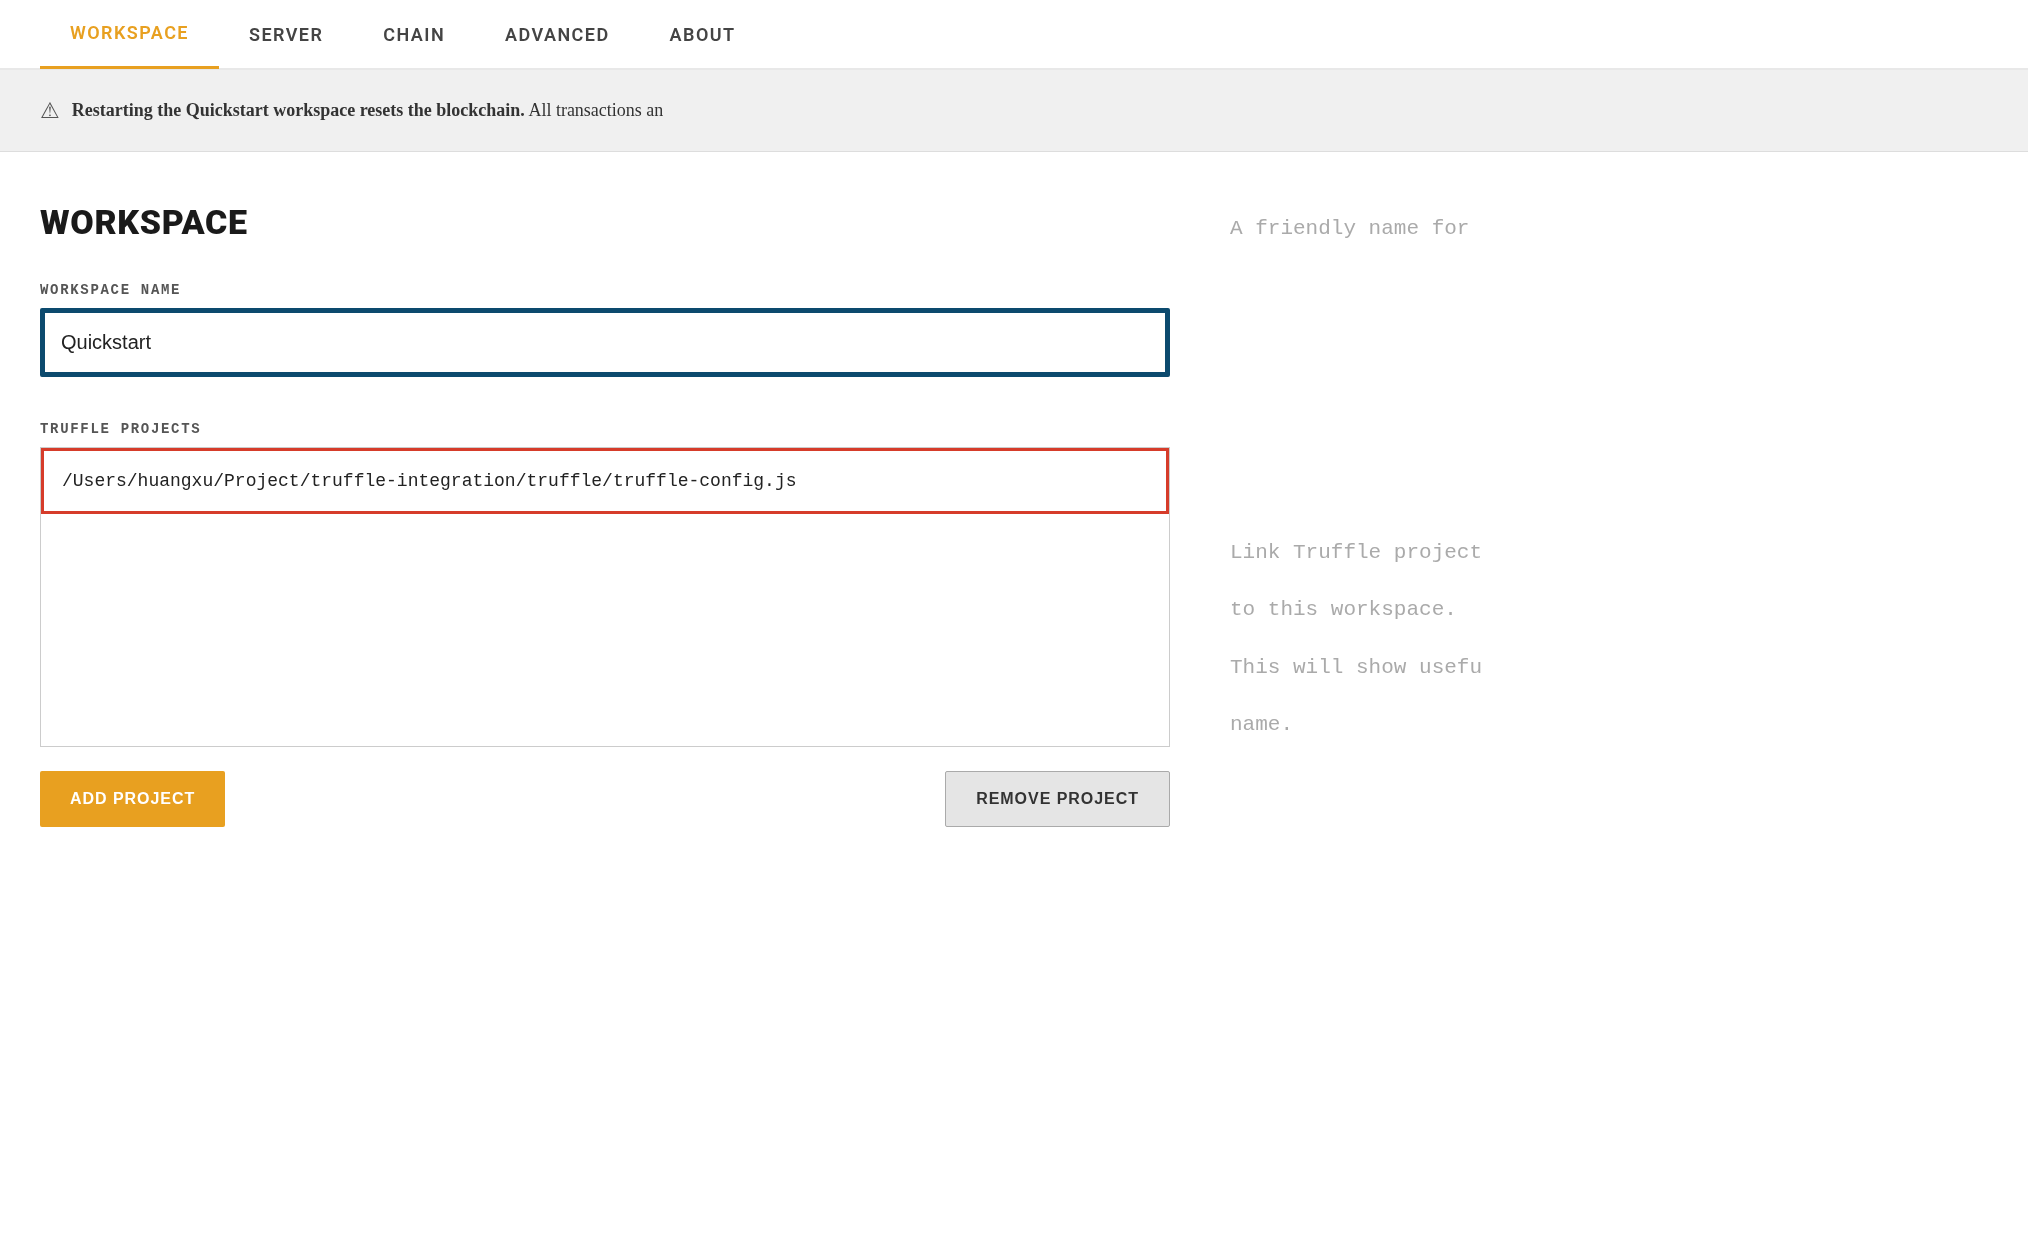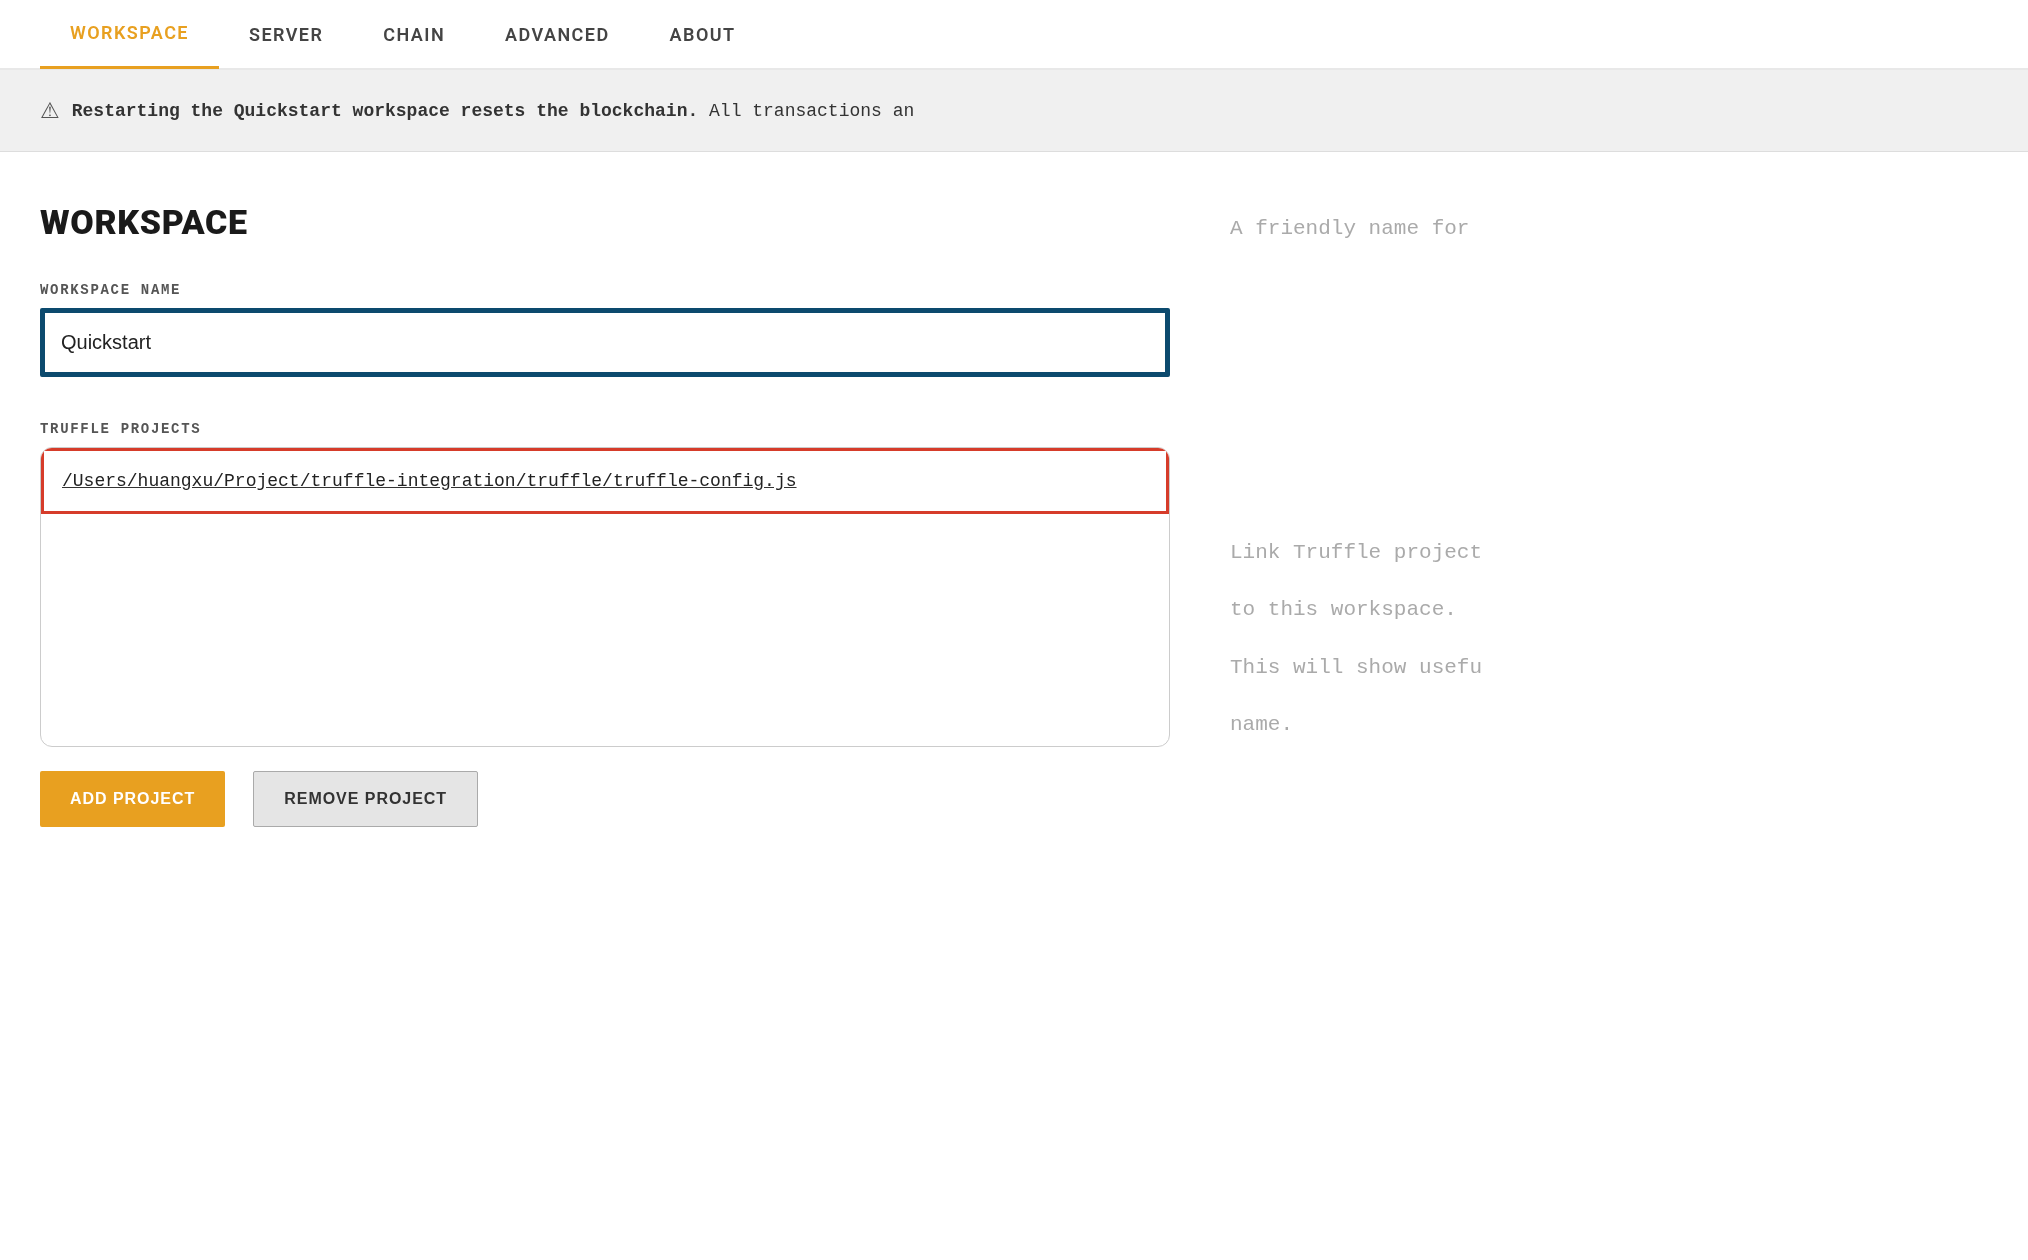--- a/index.html
+++ b/index.html
@@ -58,21 +58,21 @@
 
     .warning-banner .icon {
       font-size: 22px;
       color: #555;
       flex-shrink: 0;
     }
 
     .warning-banner .text {
       font-size: 18px;
       color: #333;
-      font-family: Liberation Mono, monospace;
+      font-family: Liberation Serif, serif;
     }
 
     .warning-banner .text strong {
       font-weight: 700;
     }
 
     
     .main-content {
       display: flex;
       padding: 50px 40px;
@@ -125,46 +125,46 @@
 
     
     .section {
       margin-bottom: 44px;
     }
 
     
     .projects-container {
       width: 100%;
       border: 1px solid #ccc;
-      border-radius: 12px;
+      border-radius: 0;
       min-height: 300px;
       background: #fff;
       overflow: hidden;
-      text-decoration: underline;
     }
 
     .project-item {
       padding: 20px 18px;
       font-size: 18px;
       color: #222;
       font-family: 'Courier New', Courier, monospace;
       border: 3px solid #d63c2a;
       background: #fff;
     }
 
     .project-item-empty {
       padding: 20px 18px;
       min-height: 200px;
     }
 
     
     .button-row {
       display: flex;
-      gap: 28px;
+      gap: 20px;
       margin-top: 24px;
+      justify-content: space-between;
     }
 
     .btn-add {
       background: #e8a020;
       color: #fff;
       border: none;
       padding: 18px 30px;
       font-size: 16px;
       font-weight: 800;
       letter-spacing: 0.06em;

